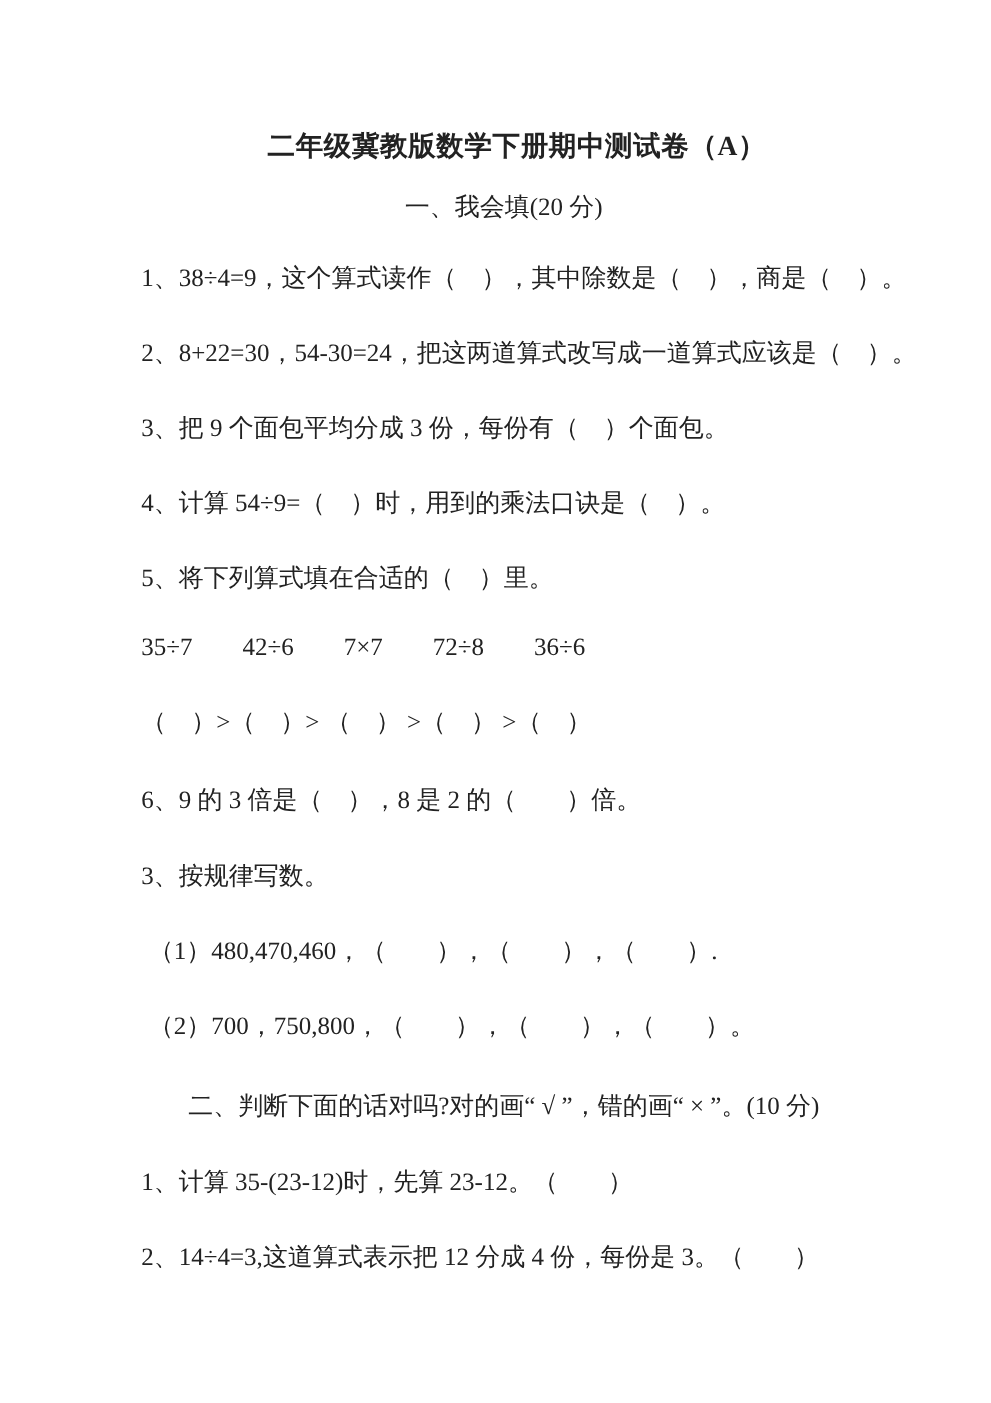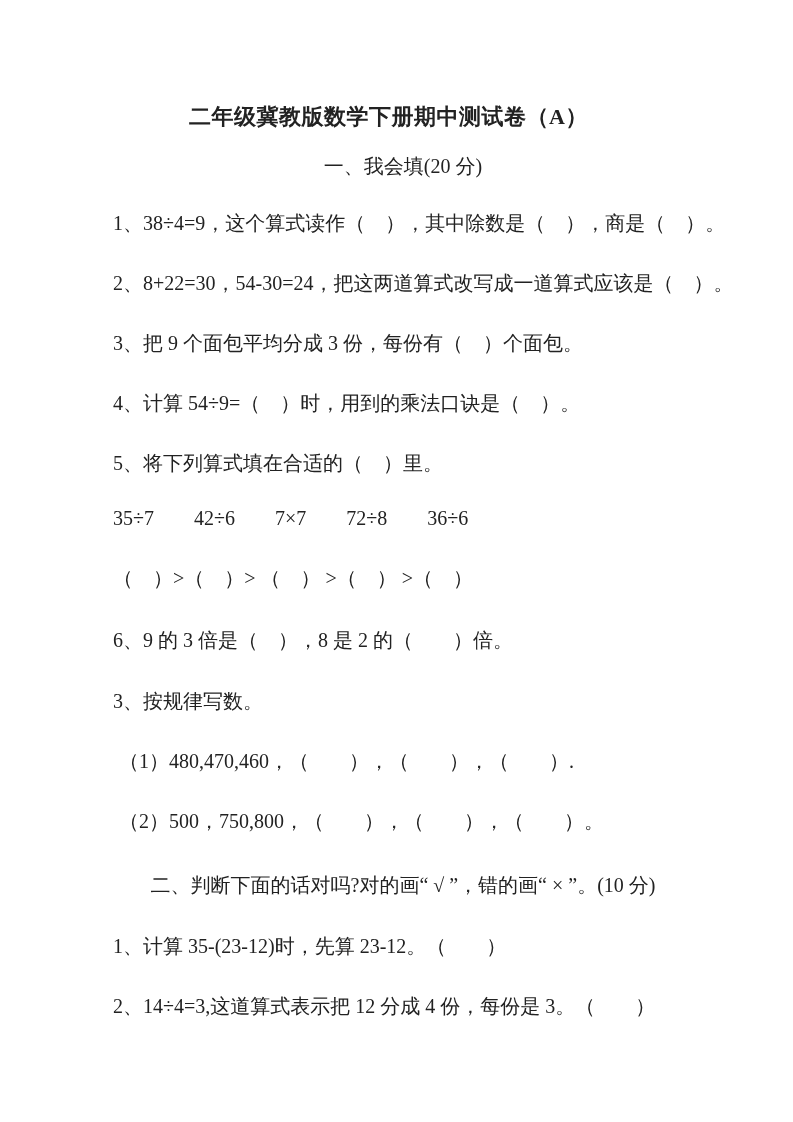--- a/index.html
+++ b/index.html
@@ -17,21 +17,21 @@
     font-size: 20px;
     box-sizing: border-box;
     padding: 103px 100px 0 113px;
     overflow: hidden;
   }
   .title {
     font-size: 22px;
     font-weight: bold;
     line-height: 28px;
     letter-spacing: 0.5px;
-    margin: 0 0 22px 76px;
+    margin: 0 0 22px 101px;
     white-space: nowrap;
   }
   .line {
     line-height: 27px;
     height: 27px;
     margin-bottom: 33px;
     white-space: nowrap;
   }
   .heading { margin-bottom: 30px; text-align: center; }
   .mb28 { margin-bottom: 28px; }
@@ -62,21 +62,21 @@
   <div class="line">35÷7　　42÷6　　7×7　　72÷8　　36÷6</div>
 
   <div class="line mb35">（　）&gt;（　）&gt; （　） &gt;（　） &gt;（　）</div>
 
   <div class="line mb34">6、9 的 3 倍是（　），8 是 2 的（　　）倍。</div>
 
   <div class="line">3、按规律写数。</div>
 
   <div class="line indent">（1）480,470,460，（　　），（　　），（　　）.</div>
 
-  <div class="line mb37 indent">（2）500，750,800，（　　），（　　），（　　）。</div>
+  <div class="line mb37 indent">（2）700，750,800，（　　），（　　），（　　）。</div>
 
   <div class="line heading mb34">二、判断下面的话对吗?对的画“ √ ”，错的画“ × ”。(10 分)</div>
 
   <div class="line">1、计算 35-(23-12)时，先算 23-12。（　　）</div>
 
   <div class="line">2、14÷4=3,这道算式表示把 12 分成 4 份，每份是 3。（　　）</div>
 
 </div>
 
 </body></html>

